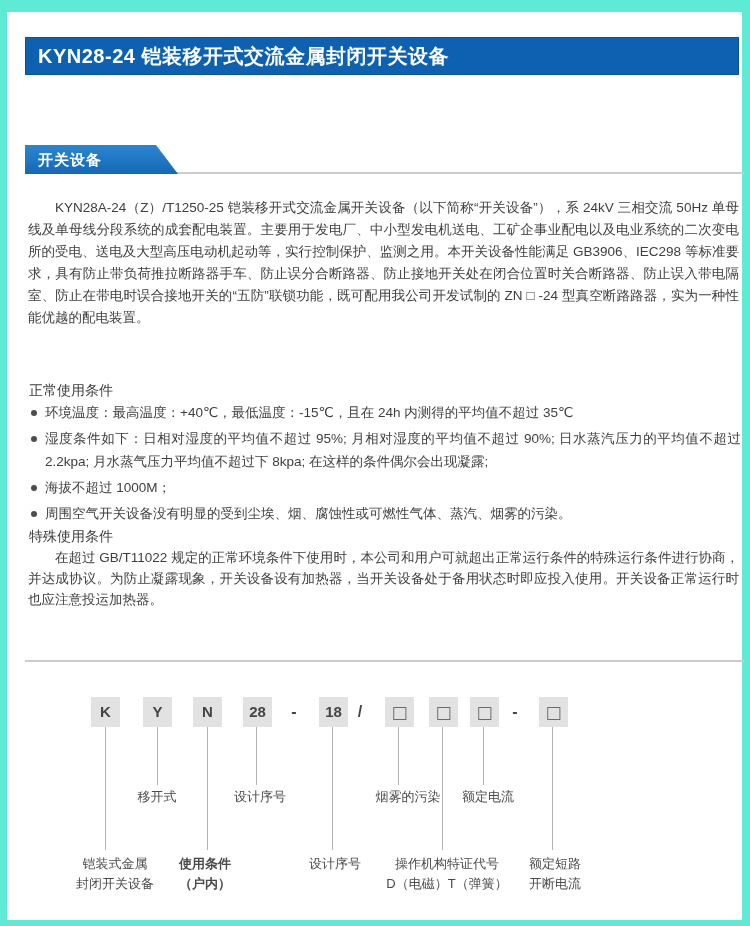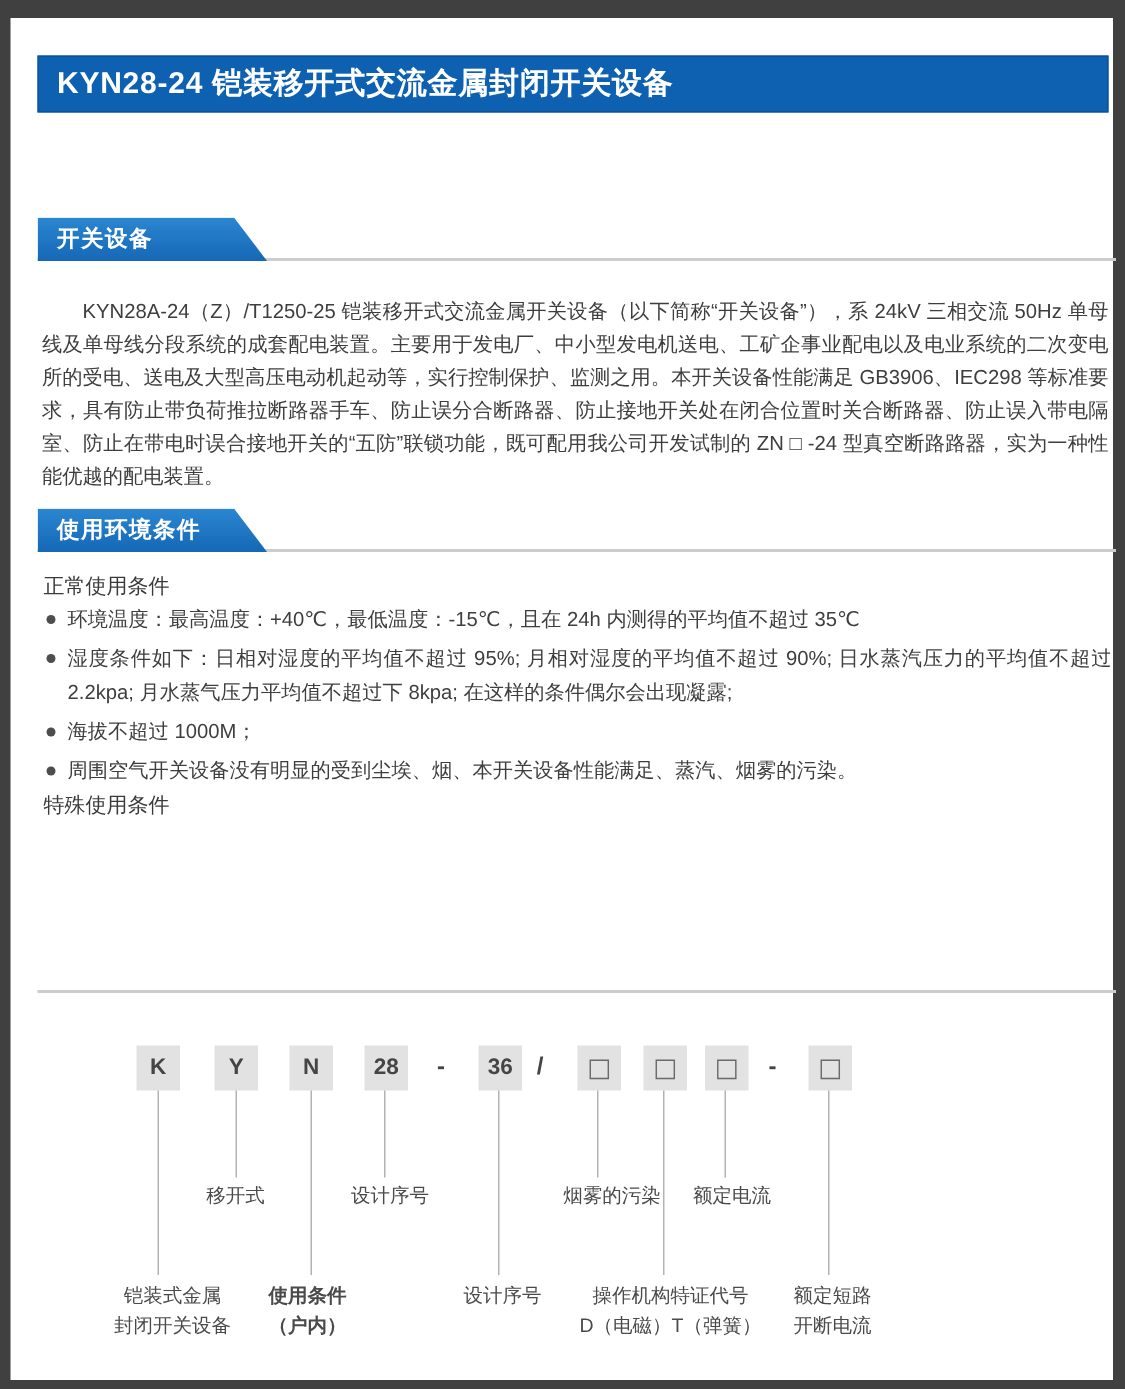--- a/index.html
+++ b/index.html
@@ -3,21 +3,21 @@
 <meta charset="utf-8">
 <style>
   html,body{margin:0;padding:0;}
   body{
     font-family:"Liberation Sans","DejaVu Sans",sans-serif;
     background:#e9e6e6;
   }
   .page{
     position:relative;
     width:750px;height:926px;
-    background:#404040;
+    background:#5eead4;
     margin:0 auto;
     overflow:hidden;
   }
   .content{
     position:absolute;left:7px;top:12px;width:735px;height:908px;
     background:#ffffff;
   }
   
   .title-bar{
     position:absolute;left:18px;top:25px;width:714px;height:38px;
@@ -87,43 +87,40 @@
     <div class="title-bar">
       <span>KYN28-24 铠装移开式交流金属封闭开关设备</span>
     </div>
 
     <div class="section-head" style="top:133px;">
       <div class="head-line"></div>
       <div class="ribbon">开关设备</div>
     </div>
     <div class="para" style="left:21px;top:185px;width:711px;">KYN28A-24（Z）/T1250-25 铠装移开式交流金属开关设备（以下简称“开关设备”），系 24kV 三相交流 50Hz 单母线及单母线分段系统的成套配电装置。主要用于发电厂、中小型发电机送电、工矿企事业配电以及电业系统的二次变电所的受电、送电及大型高压电动机起动等，实行控制保护、监测之用。本开关设备性能满足 GB3906、IEC298 等标准要求，具有防止带负荷推拉断路器手车、防止误分合断路器、防止接地开关处在闭合位置时关合断路器、防止误入带电隔室、防止在带电时误合接地开关的“五防”联锁功能，既可配用我公司开发试制的 ZN □ -24 型真空断路路器，实为一种性能优越的配电装置。</div>
 
-    <div class="section-head" style="top:327px;">
-      <div class="head-line"></div>
-      <div class="ribbon">使用环境条件</div>
-    </div>
     <div class="sub-title" style="left:22px;top:370px;">正常使用条件</div>
     <ul class="bullets">
       <li>环境温度：最高温度：+40℃，最低温度：-15℃，且在 24h 内测得的平均值不超过 35℃</li>
       <li>湿度条件如下：日相对湿度的平均值不超过 95%; 月相对湿度的平均值不超过 90%; 日水蒸汽压力的平均值不超过 2.2kpa; 月水蒸气压力平均值不超过下 8kpa; 在这样的条件偶尔会出现凝露;</li>
       <li>海拔不超过 1000M；</li>
-      <li>周围空气开关设备没有明显的受到尘埃、烟、本开关设备性能满足、蒸汽、烟雾的污染。</li>
+      <li>周围空气开关设备没有明显的受到尘埃、烟、腐蚀性或可燃性气体、蒸汽、烟雾的污染。</li>
     </ul>
     <div class="sub-title" style="left:22px;top:516px;">特殊使用条件</div>
+    <div class="para" style="left:21px;top:535px;width:711px;line-height:21px;">在超过 GB/T11022 规定的正常环境条件下使用时，本公司和用户可就超出正常运行条件的特殊运行条件进行协商，并达成协议。为防止凝露现象，开关设备设有加热器，当开关设备处于备用状态时即应投入使用。开关设备正常运行时也应注意投运加热器。</div>
 
     <div class="section-head" style="top:621px;">
       <div class="head-line"></div>
     </div>
 
     <div class="tok-box" style="left:84px;">K</div>
     <div class="tok-box" style="left:136px;">Y</div>
     <div class="tok-box" style="left:186px;">N</div>
     <div class="tok-box" style="left:236px;text-align:center;">28</div>
     <div class="tok-sep" style="left:277px;">-</div>
-    <div class="tok-box" style="left:312px;">36</div>
+    <div class="tok-box" style="left:312px;">18</div>
     <div class="tok-sep" style="left:343px;">/</div>
     <div class="tok-box tok-sq" style="left:378px;">□</div>
     <div class="tok-box tok-sq" style="left:422px;">□</div>
     <div class="tok-box tok-sq" style="left:463px;">□</div>
     <div class="tok-sep" style="left:498px;">-</div>
     <div class="tok-box tok-sq" style="left:532px;">□</div>
 
     <div class="leader long" style="left:98px;"></div>
     <div class="leader short" style="left:150px;"></div>
     <div class="leader long" style="left:200px;"></div>

